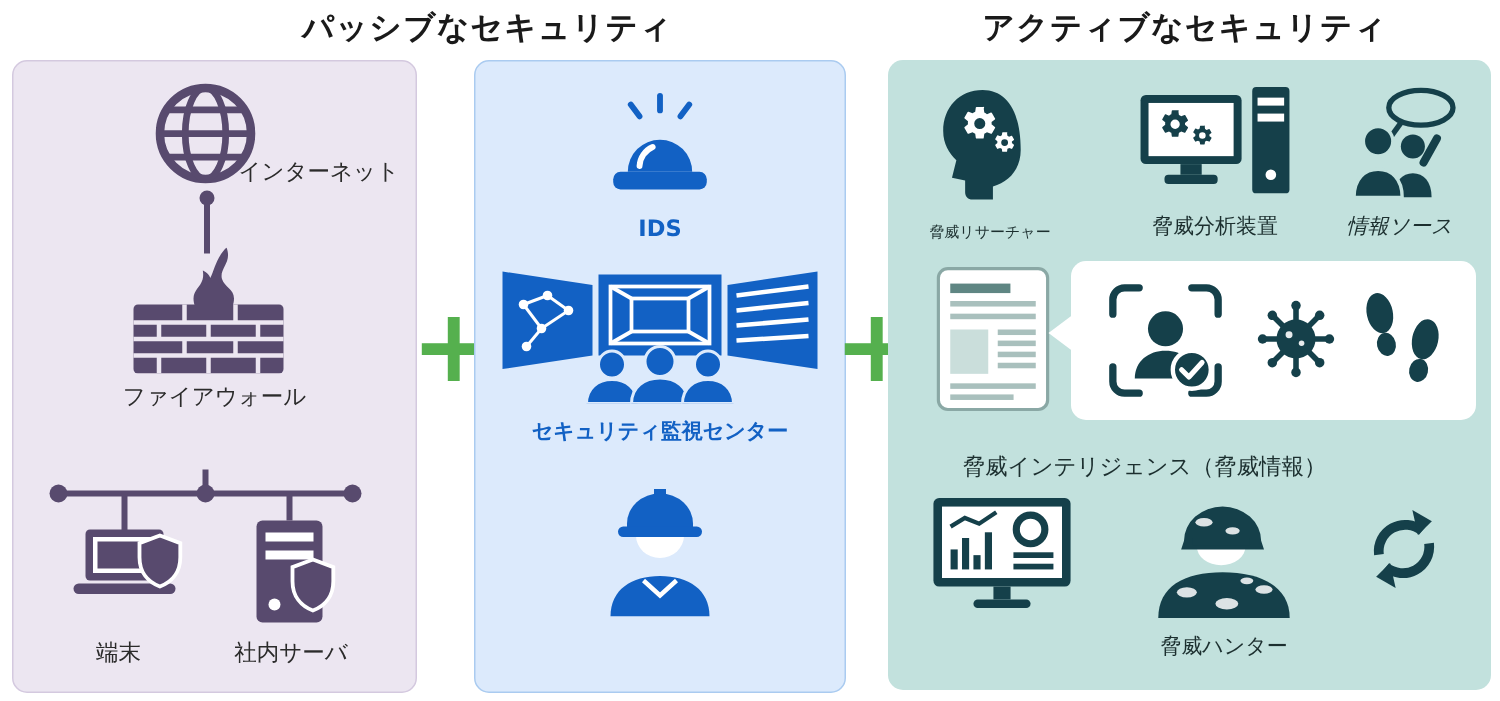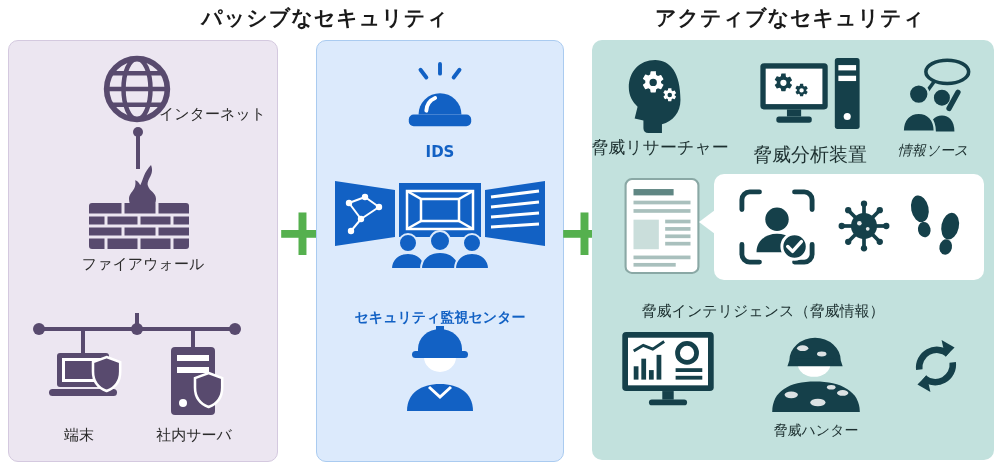--- a/index.html
+++ b/index.html
@@ -37,28 +37,28 @@
   .conn-line{position:absolute;left:127px;top:94px;width:4px;height:34px;background:var(--passive-icon);}
   .firewall{left:78px;top:124px;width:104px;height:84px;}
   .lbl-firewall{left:0;top:214px;width:268px;}
   .lan{left:22px;top:268px;width:212px;height:110px;}
   .lbl-endpoint{left:25px;top:385px;width:90px;}
   .lbl-server{left:130px;top:385px;width:110px;}
   
   .siren{left:84px;top:18px;width:78px;height:78px;}
   .lbl-ids{left:0;top:102px;width:246px;}
   .soc{left:14px;top:136px;width:218px;height:92px;}
-  .lbl-soc{left:0;top:238px;width:246px;font-size:14px;margin-top:30px;}
+  .lbl-soc{left:0;top:238px;width:246px;font-size:14px;}
   .responder{left:82px;top:278px;width:82px;height:92px;}
   .lbl-responder{left:0;top:380px;width:246px;}
   
   .researcher{left:30px;top:18px;width:76px;height:78px;}
-  .lbl-researcher{left:-2px;top:96px;width:140px;font-size:17px;font-family:Liberation Mono, monospace;}
+  .lbl-researcher{left:-2px;top:108px;width:140px;font-size:10px;font-family:Liberation Mono, monospace;}
   .analyzer{left:168px;top:18px;width:100px;height:78px;}
-  .lbl-analyzer{left:148px;top:102px;width:140px;font-size:19px;}
+  .lbl-analyzer{left:148px;top:102px;width:140px;font-size:14px;}
   .source{left:300px;top:14px;width:82px;height:82px;}
   .lbl-source{left:286px;top:102px;width:110px;font-size:14px;font-style:italic;}
   .doc{left:32px;top:136px;width:76px;height:100px;}
   .bubble{position:absolute;left:122px;top:134px;width:270px;height:106px;background:var(--bubble-bg);border-radius:10px;}
   .bubble::before{content:"";position:absolute;left:-15px;top:36px;width:0;height:0;
     border-top:12px solid transparent;border-bottom:12px solid transparent;border-right:16px solid var(--bubble-bg);}
   .scan{left:24px;top:14px;width:78px;height:78px;}
   .virus{left:124px;top:26px;width:52px;height:52px;}
   .footprints{left:192px;top:12px;width:58px;height:80px;}
   .lbl-intel{left:20px;top:262px;width:302px;}

